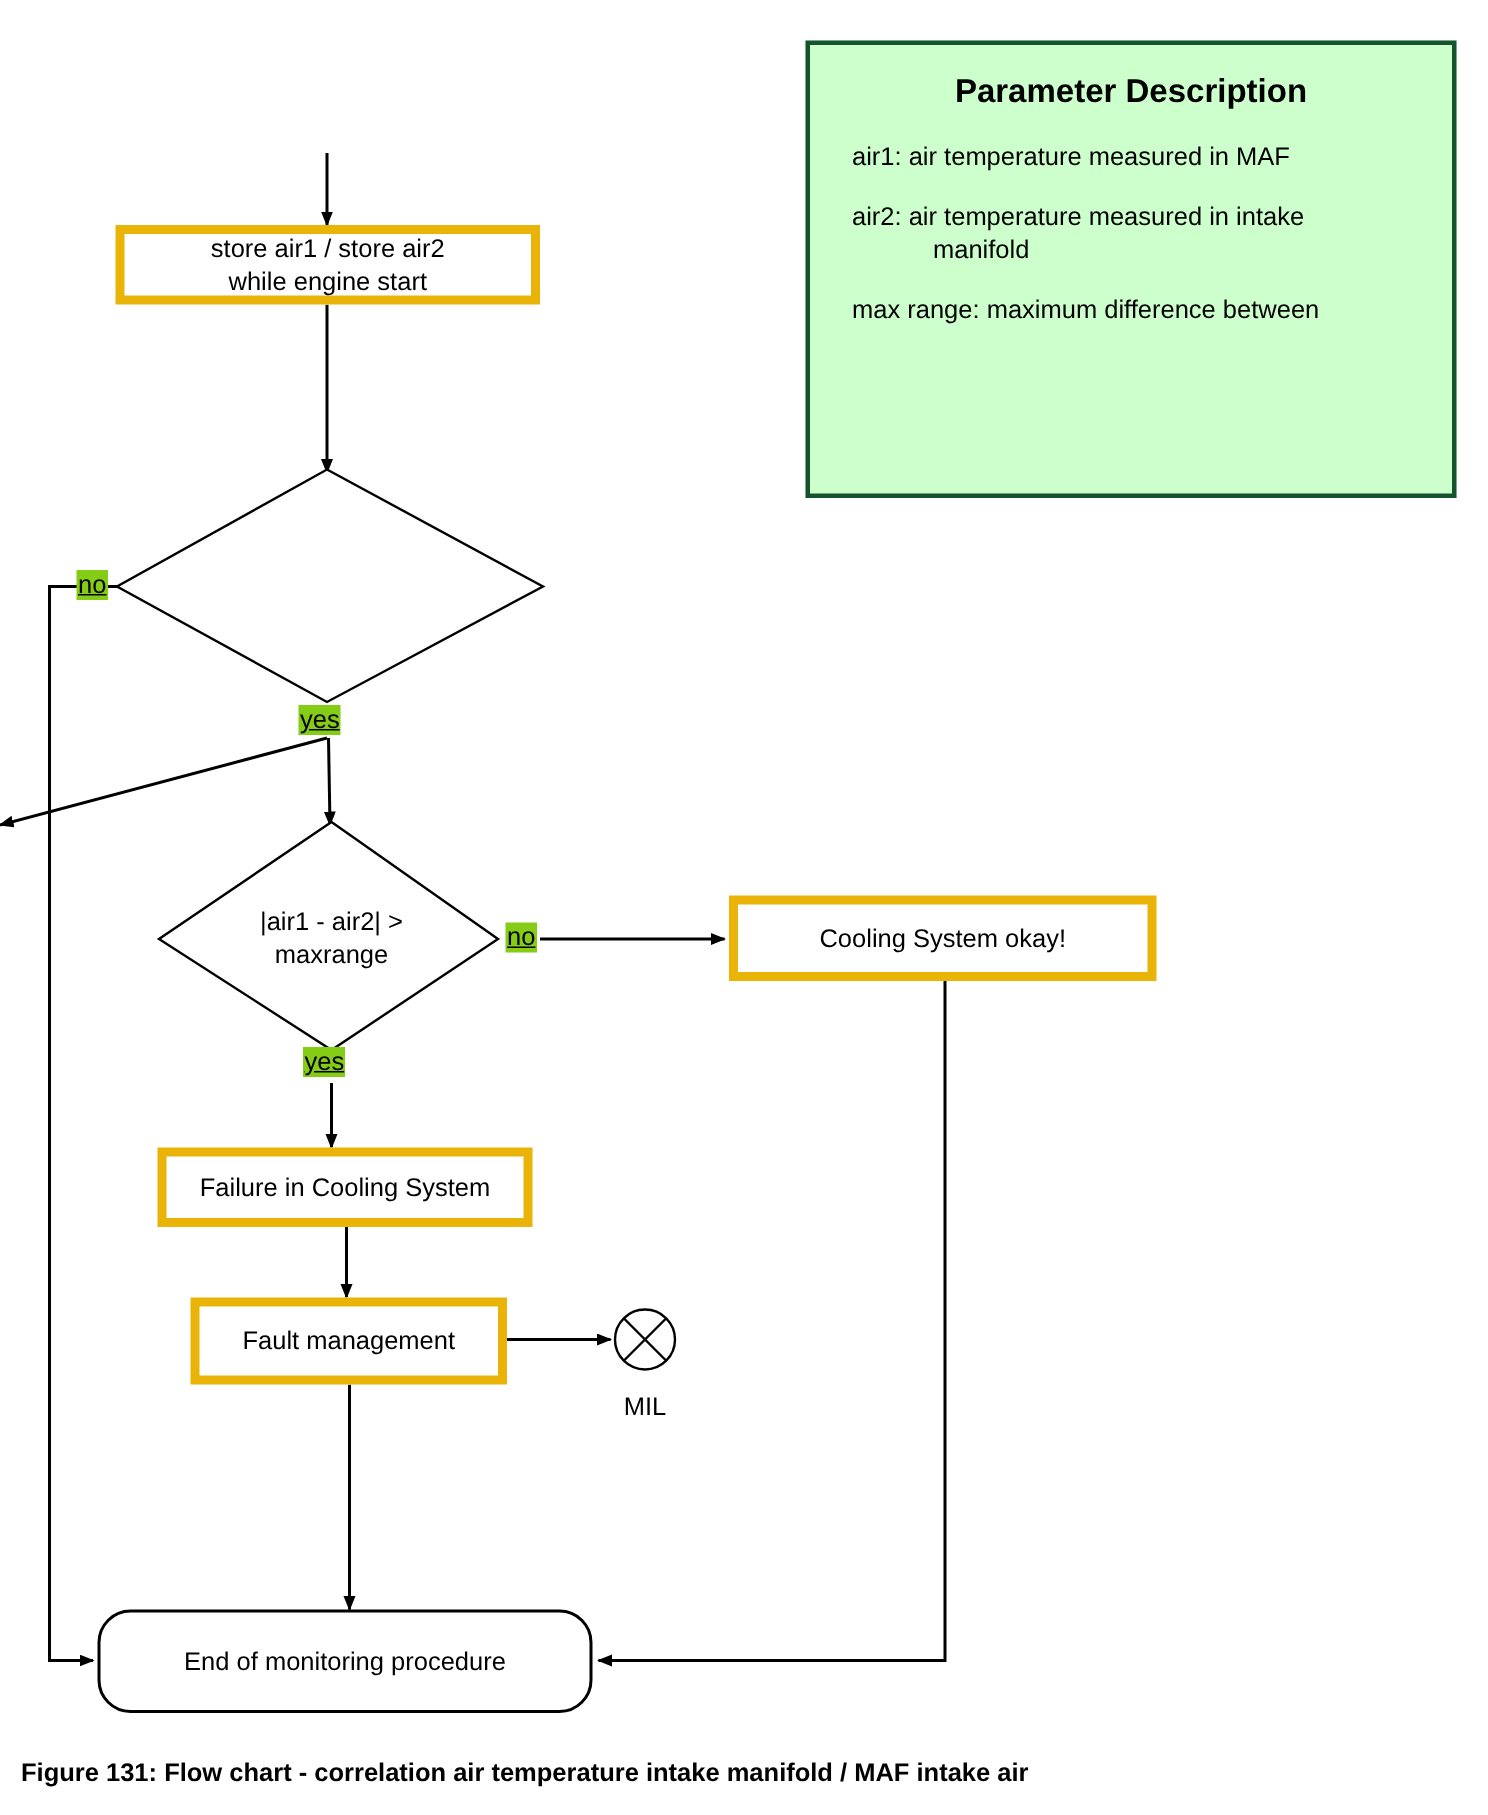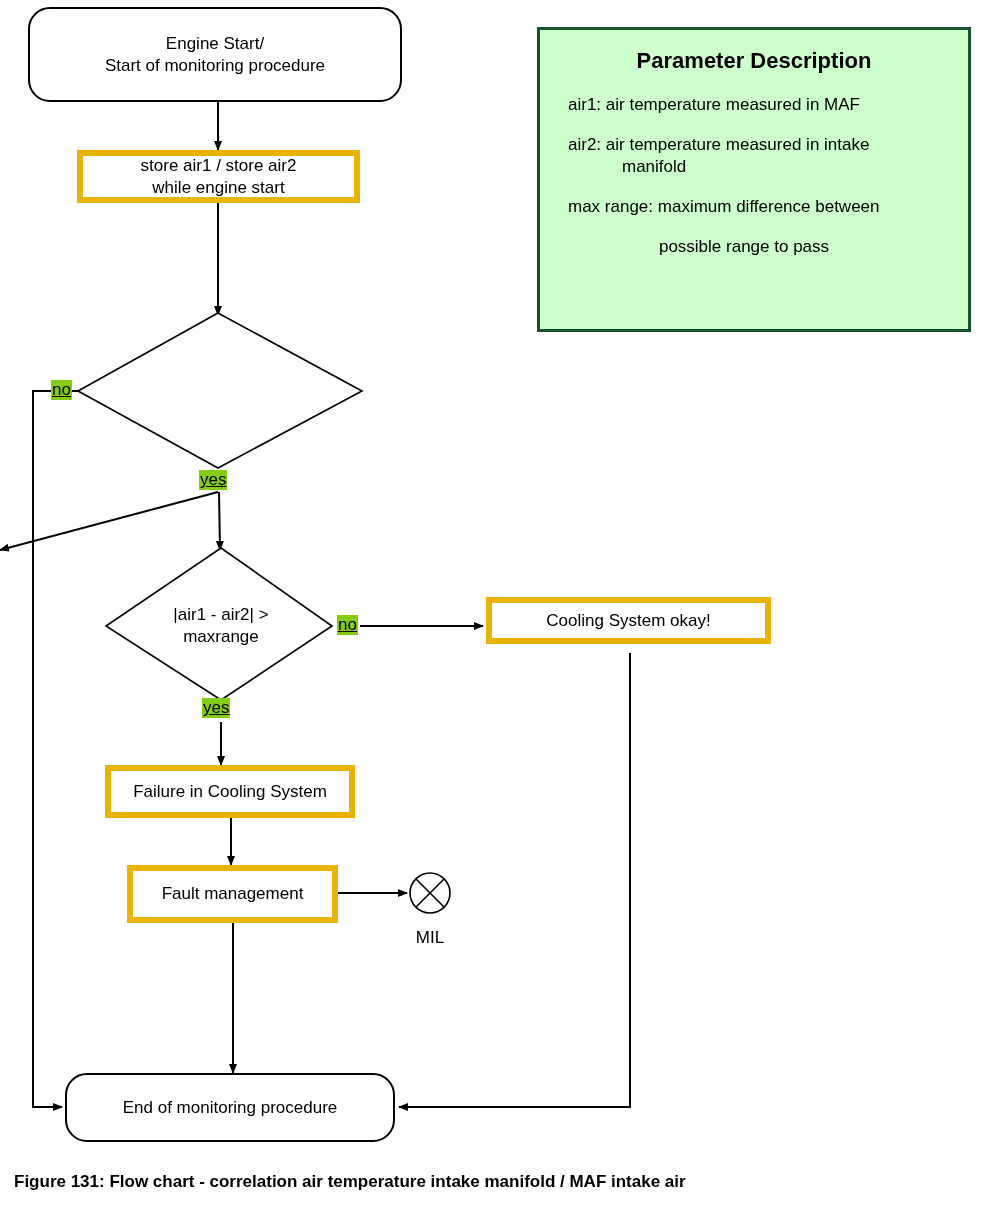--- a/index.html
+++ b/index.html
@@ -145,37 +145,33 @@
 
     <circle cx="430" cy="893" r="20" fill="#ffffff" stroke="#000" stroke-width="1.6"></circle>
     <line x1="416" y1="879" x2="444" y2="907" stroke="#000" stroke-width="1.6"></line>
     <line x1="444" y1="879" x2="416" y2="907" stroke="#000" stroke-width="1.6"></line>
 
     <line x1="233" y1="923" x2="233" y2="1073" stroke="#000" stroke-width="2" marker-end="url(#arrow)"></line>
 
     <polyline points="630,653 630,1107 399,1107" fill="none" stroke="#000" stroke-width="2" marker-end="url(#arrow)"></polyline>
   </svg>
 
-  <div class="node rounded" style="left:28px; top:7px; width:374px; height:95px; flex-direction:column;">
-    <span>Engine Start/</span>
-    <span>Start of monitoring procedure</span>
-  </div>
 
   <div class="node rect" style="left:77px; top:150px; width:283px; height:53px; flex-direction:column;">
     <span>store air1 / store air2</span>
     <span>while engine start</span>
   </div>
 
 
   <div class="diamond-label" style="left:141px; top:602px; width:160px; height:48px; flex-direction:column;">
     <span>|air1 - air2| &gt;</span>
     <span>maxrange</span>
   </div>
 
-  <div class="node rect" style="left:486px; top:597px; width:285px; height:47px;">
+  <div class="node rect" style="left:486px; top:597px; width:285px; height:57px;">
     <span>Cooling System okay!</span>
   </div>
 
   <div class="node rect" style="left:127px; top:865px; width:211px; height:58px;">
     <span>Fault management</span>
   </div>
 
   <div class="node rect" style="left:105px; top:765px; width:250px; height:53px;">
     <span>Failure in Cooling System</span>
   </div>
@@ -213,22 +209,19 @@
 
     <div class="param-line">
       <span>air2: air temperature measured in intake</span>
       <span class="cont">manifold</span>
     </div>
 
     <div class="param-line">
       <span>max range: maximum difference between</span>
     </div>
 
-    <div class="param-line center">
-      <span>possible range to pass</span>
-    </div>
   </div>
 
   <div class="caption">
     <span>Figure 131: Flow chart - correlation air temperature intake manifold / MAF intake air</span>
   </div>
 
 </div>
 
 </body></html>

